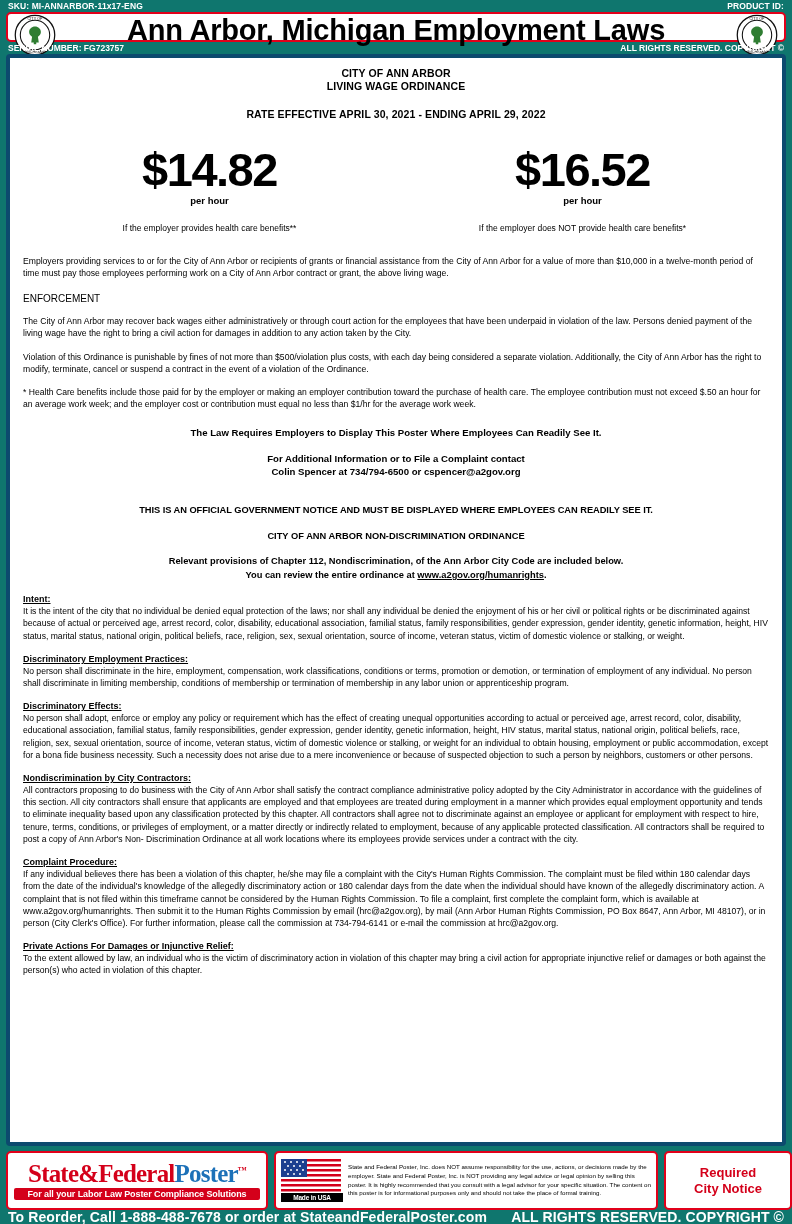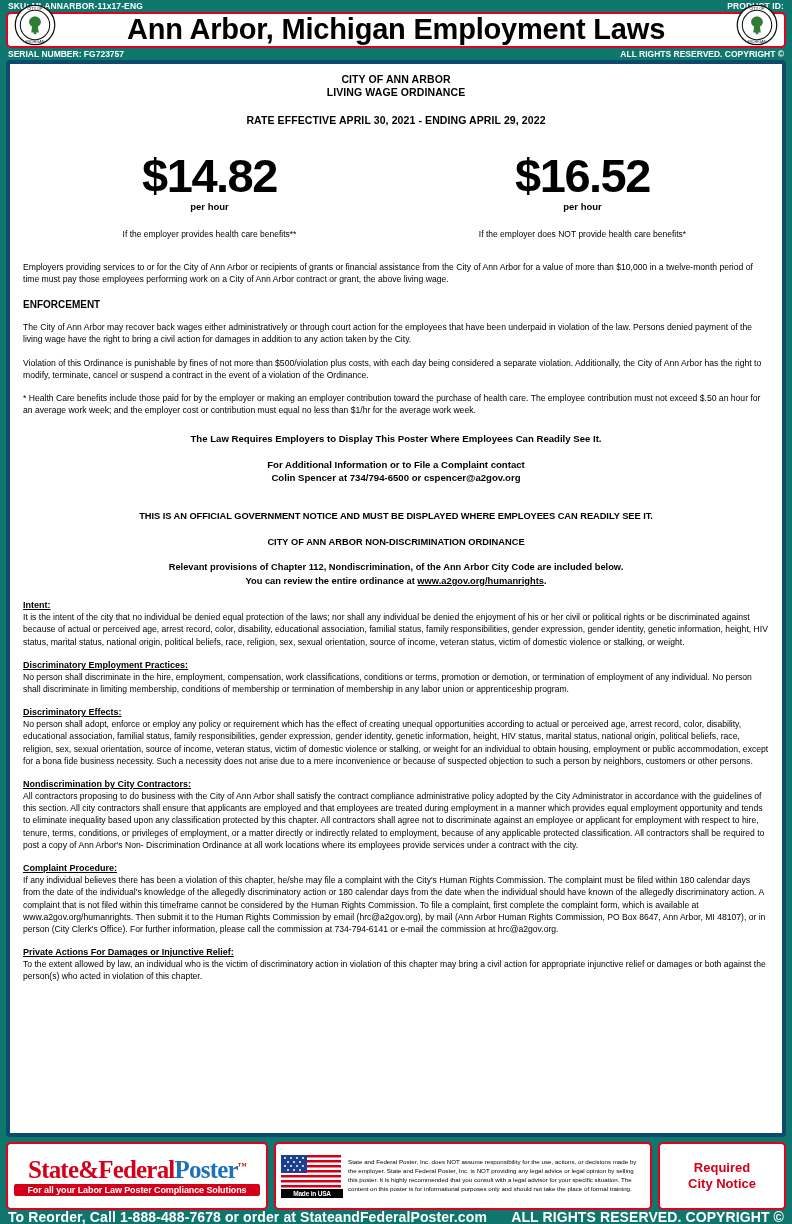--- a/index.html
+++ b/index.html
@@ -26,25 +26,25 @@
     font-size: 8.5px;
     font-weight: bold;
     letter-spacing: .1px;
     flex: 0 0 auto;
   }
   .meta-bar.bottom { height: 14px; font-size: 14px; }
 
   
   .header-band {
     margin: 0 6px;
-    height: 36px;
+    height: 30px;
     background: #ffffff;
     border: 2.5px solid #e2001a;
     border-radius: 5px;
-    display: flex; align-items: flex-end;
+    display: flex; align-items: flex-start;
     padding: 0 6px;
     flex: 0 0 auto;
   }
   .seal { width: 42px; height: 42px; flex: 0 0 42px; }
   .header-title {
     flex: 1 1 auto;
     text-align: center;
     font-size: 29px;
     font-weight: bold;
     color: #000;
@@ -96,21 +96,21 @@
     letter-spacing: -1.5px; line-height: 1;
     font-family: "Liberation Sans", sans-serif;
   }
   .wage-per { font-size: 9.5px; font-weight: bold; margin-top: 2px; }
   .wage-cond { font-size: 8.5px; margin-top: 17px; }
 
   .para {
     font-size: 8.6px; line-height: 1.42;
     text-align: left; margin-top: 11px;
   }
-  .enf-head { font-size: 10px; font-weight: bold; margin-top: 14px; }
+  .enf-head { font-size: 10px; font-weight: normal; margin-top: 14px; }
 
   .notice-line {
     font-size: 9.6px; font-weight: bold; text-align: center;
     margin-top: 16px;
   }
   .contact-block {
     font-size: 9.6px; font-weight: bold; text-align: center;
     margin-top: 14px; line-height: 1.45;
   }
   .gov-notice {
@@ -130,22 +130,22 @@
   .sec { margin-top: 12px; }
   .sec-head {
     font-size: 9px; font-weight: bold;
     text-decoration: underline; margin-bottom: 1px;
   }
   .sec-body { font-size: 8.6px; line-height: 1.42; text-align: left; }
 
   
   .footer {
     flex: 0 0 auto;
-    margin: 5px 6px 0 6px;
-    height: 68px;
+    margin: 5px 0 0 6px;
+    height: 59px;
     display: flex; gap: 6px;
   }
   .fbox {
     background: #ffffff;
     border: 2px solid #e2001a;
     border-radius: 5px;
     display: flex; align-items: center;
   }
   .logo-box { flex: 0 0 262px; flex-direction: column; justify-content: center; padding: 3px 6px; }
   .logo-main {

